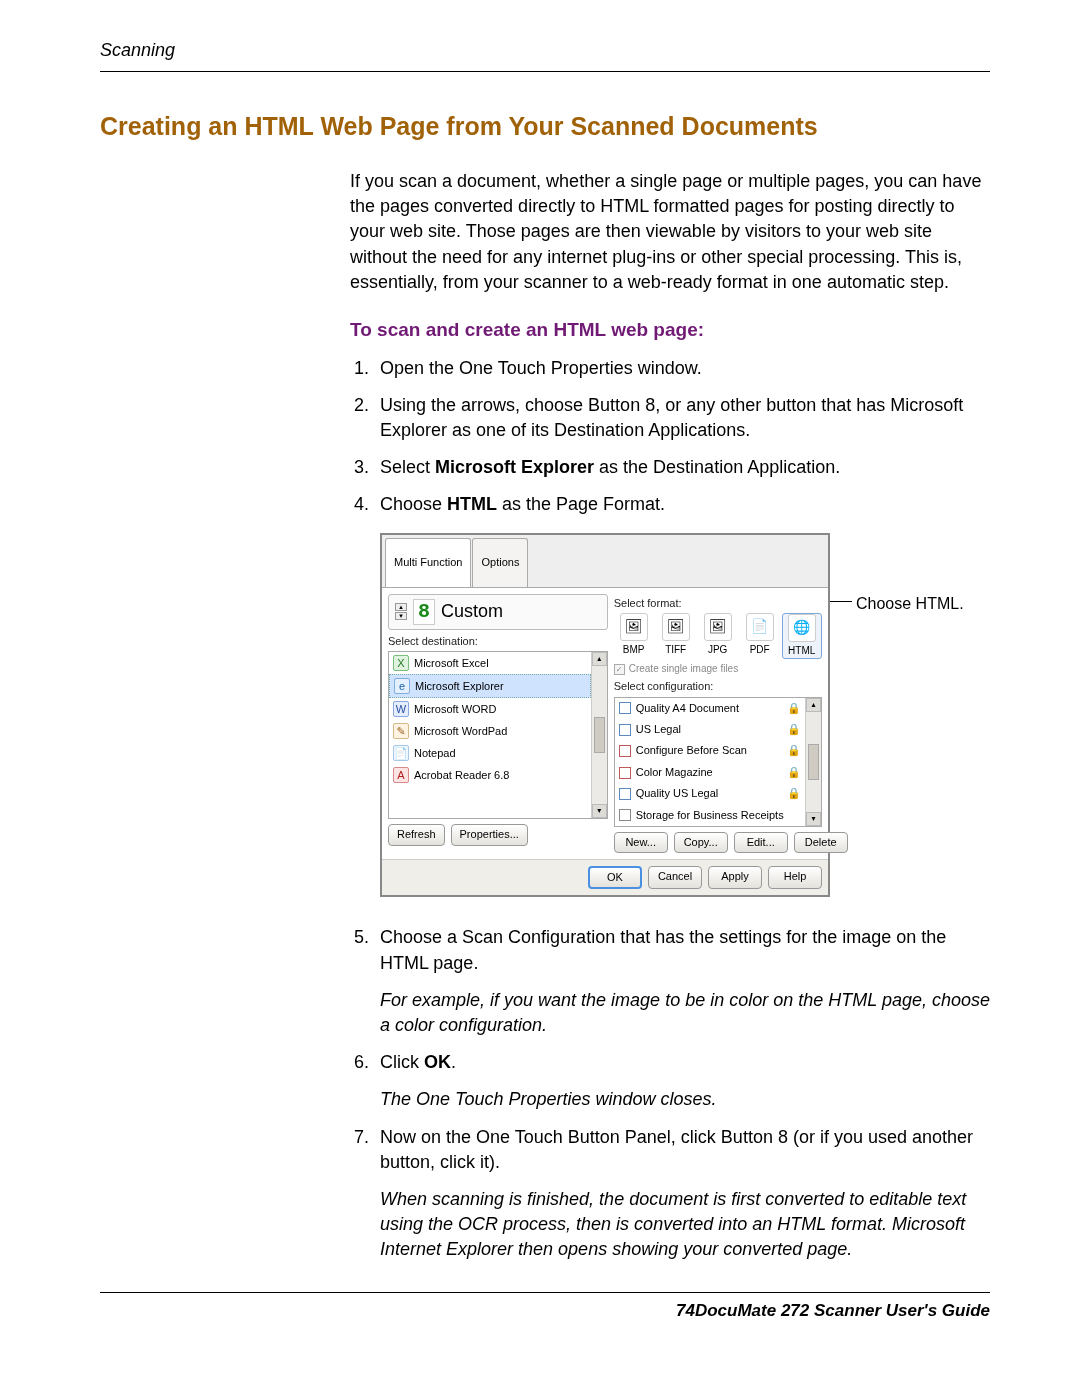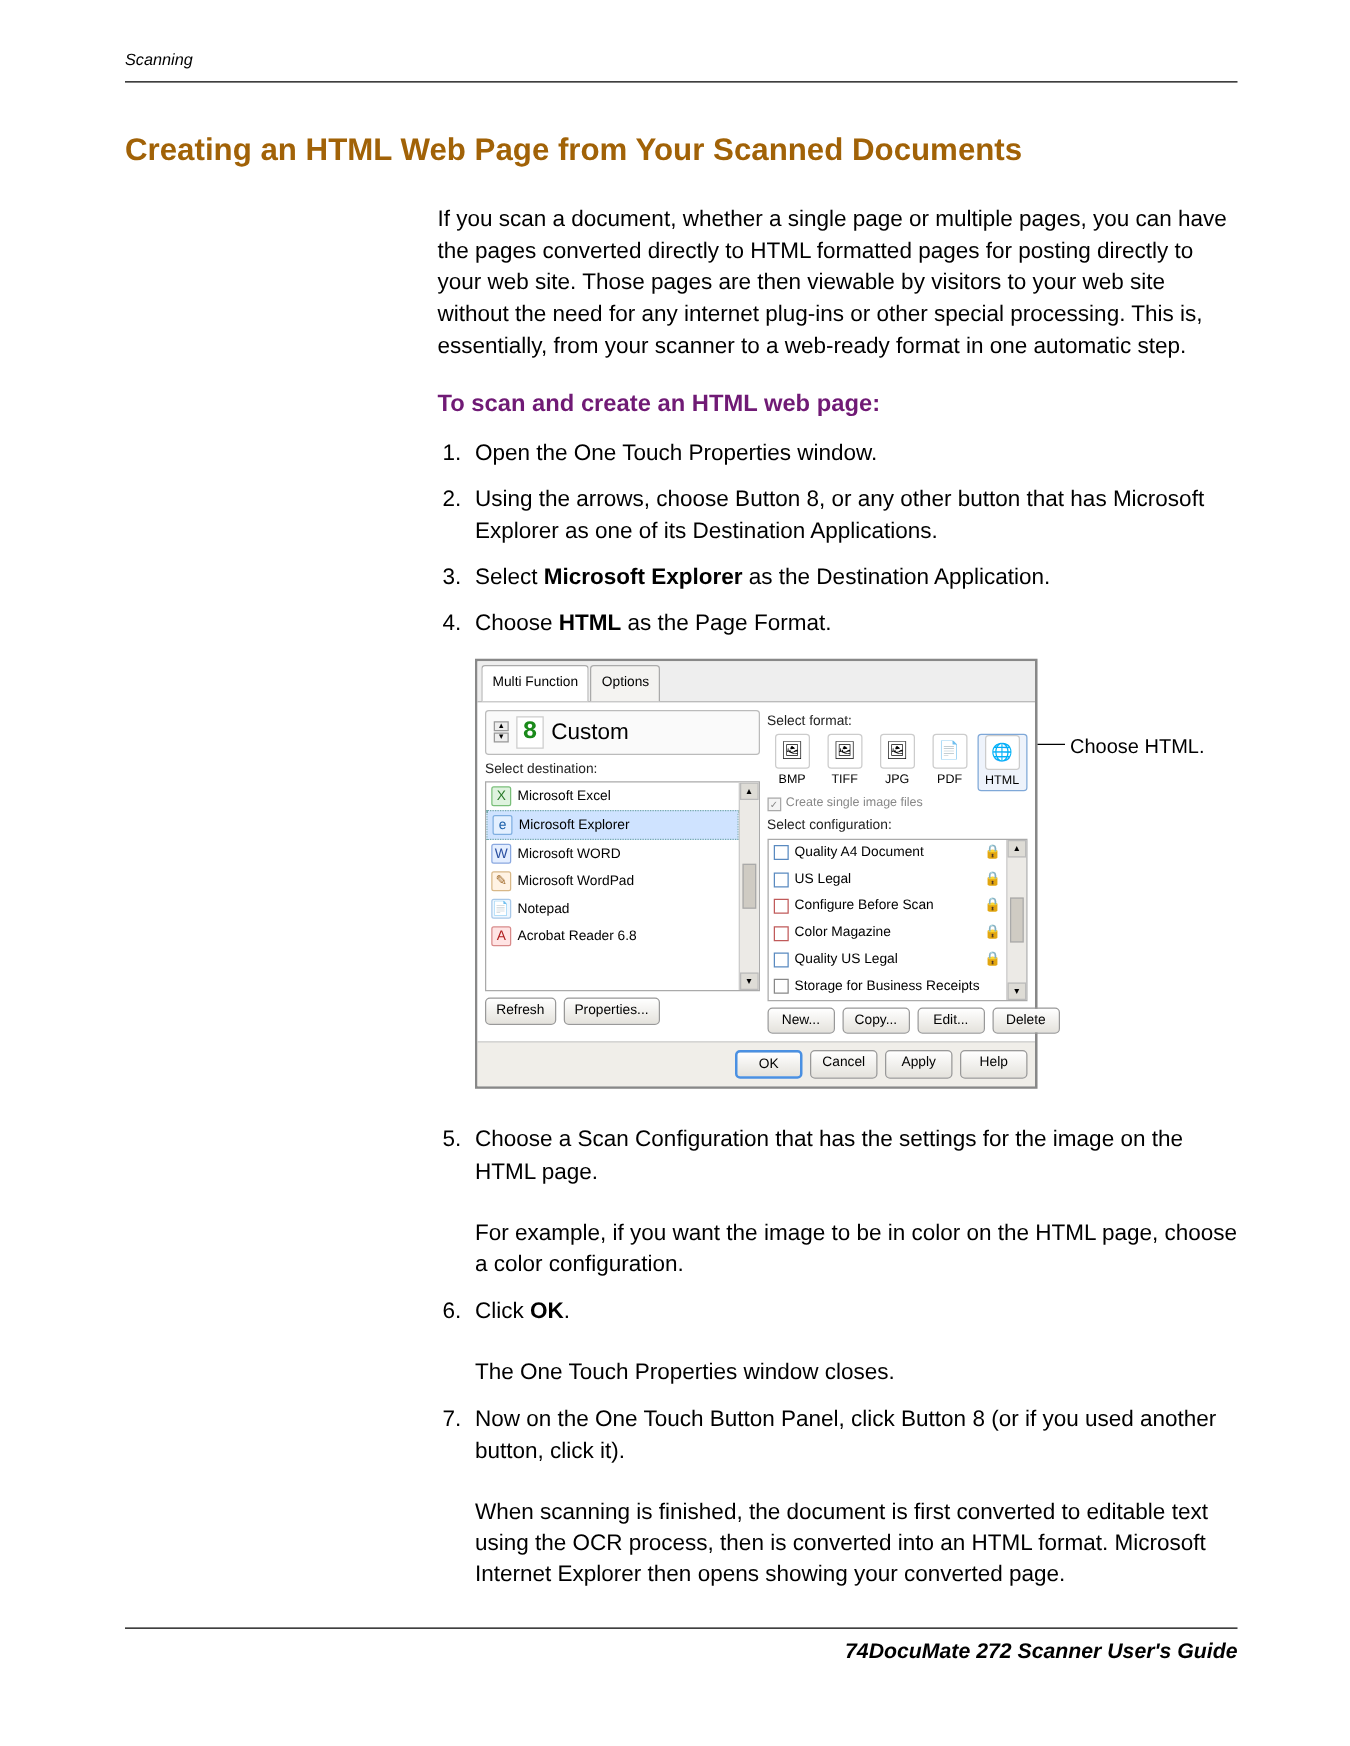--- a/index.html
+++ b/index.html
@@ -10,21 +10,21 @@
     color: #000;
     width: 1080px;
   }
   .page {
     width: 1080px;
     padding: 40px 90px 30px 100px;
     position: relative;
   }
   .header-section {
     font-style: italic;
-    font-size: 13px;
+    font-size: 18px;
     margin-bottom: 10px;
   }
   hr.rule { border:none; border-top:1px solid #000; margin:4px 0 40px 0; }
   hr.rule2 { border:none; border-top:1px solid #000; margin:30px 0 8px 0; }
   h1.section-title {
     color: #a16207;
     font-size: 25px;
     font-weight: bold;
     margin: 0 0 28px 0;
   }
@@ -36,37 +36,37 @@
   .intro-para { margin-bottom: 22px; }
   h2.subhead {
     color: #701a75;
     font-size: 19px;
     font-weight: bold;
     margin: 0 0 12px 0;
   }
   ol { padding-left: 24px; margin:0; }
   ol li { margin-bottom: 12px; padding-left:6px;}
   .bold { font-weight: bold; }
-  .para-in-li { margin-top:24px; }
+  .para-in-li { margin-top:12px;font-style:italic; }
   .footer-row {
     display:flex; justify-content:flex-end;
     font-style: italic; font-size:17px; font-weight:bold;
   }
   
   .shot-wrap { margin: 16px 0 28px 0; position:relative; display:flex; align-items:flex-start; }
   .shot {
     width: 450px;
     border: 2px solid #888;
     background:#f4f3f1;
     font-size: 12px;
     font-family: Tahoma, Arial, sans-serif;
     color:#000;
   }
   .tabs { display:flex; padding:3px 3px 0 3px; gap:1px; background:#eee; border-bottom:1px solid #aaa;}
-  .tab { padding:6px 8px; border:1px solid #aaa; border-bottom:none; background:#f4f3f1; border-radius:3px 3px 0 0; font-size:11px;}
+  .tab { padding:16px 8px; border:1px solid #aaa; border-bottom:none; background:#f4f3f1; border-radius:3px 3px 0 0; font-size:11px;}
   .tab.active { background:#fff; }
   .panel { background:#fff; padding:6px; display:flex; gap:6px; }
   .leftcol { width: 52%; }
   .rightcol { width: 48%; }
   .button8 {
     display:flex; align-items:center; gap:6px;
     border:1px solid #bbb; border-radius:3px; padding:4px 6px; margin-bottom:4px;
     background:#fafafa;
   }
   .spinners { display:flex; flex-direction:column; gap:1px; }

